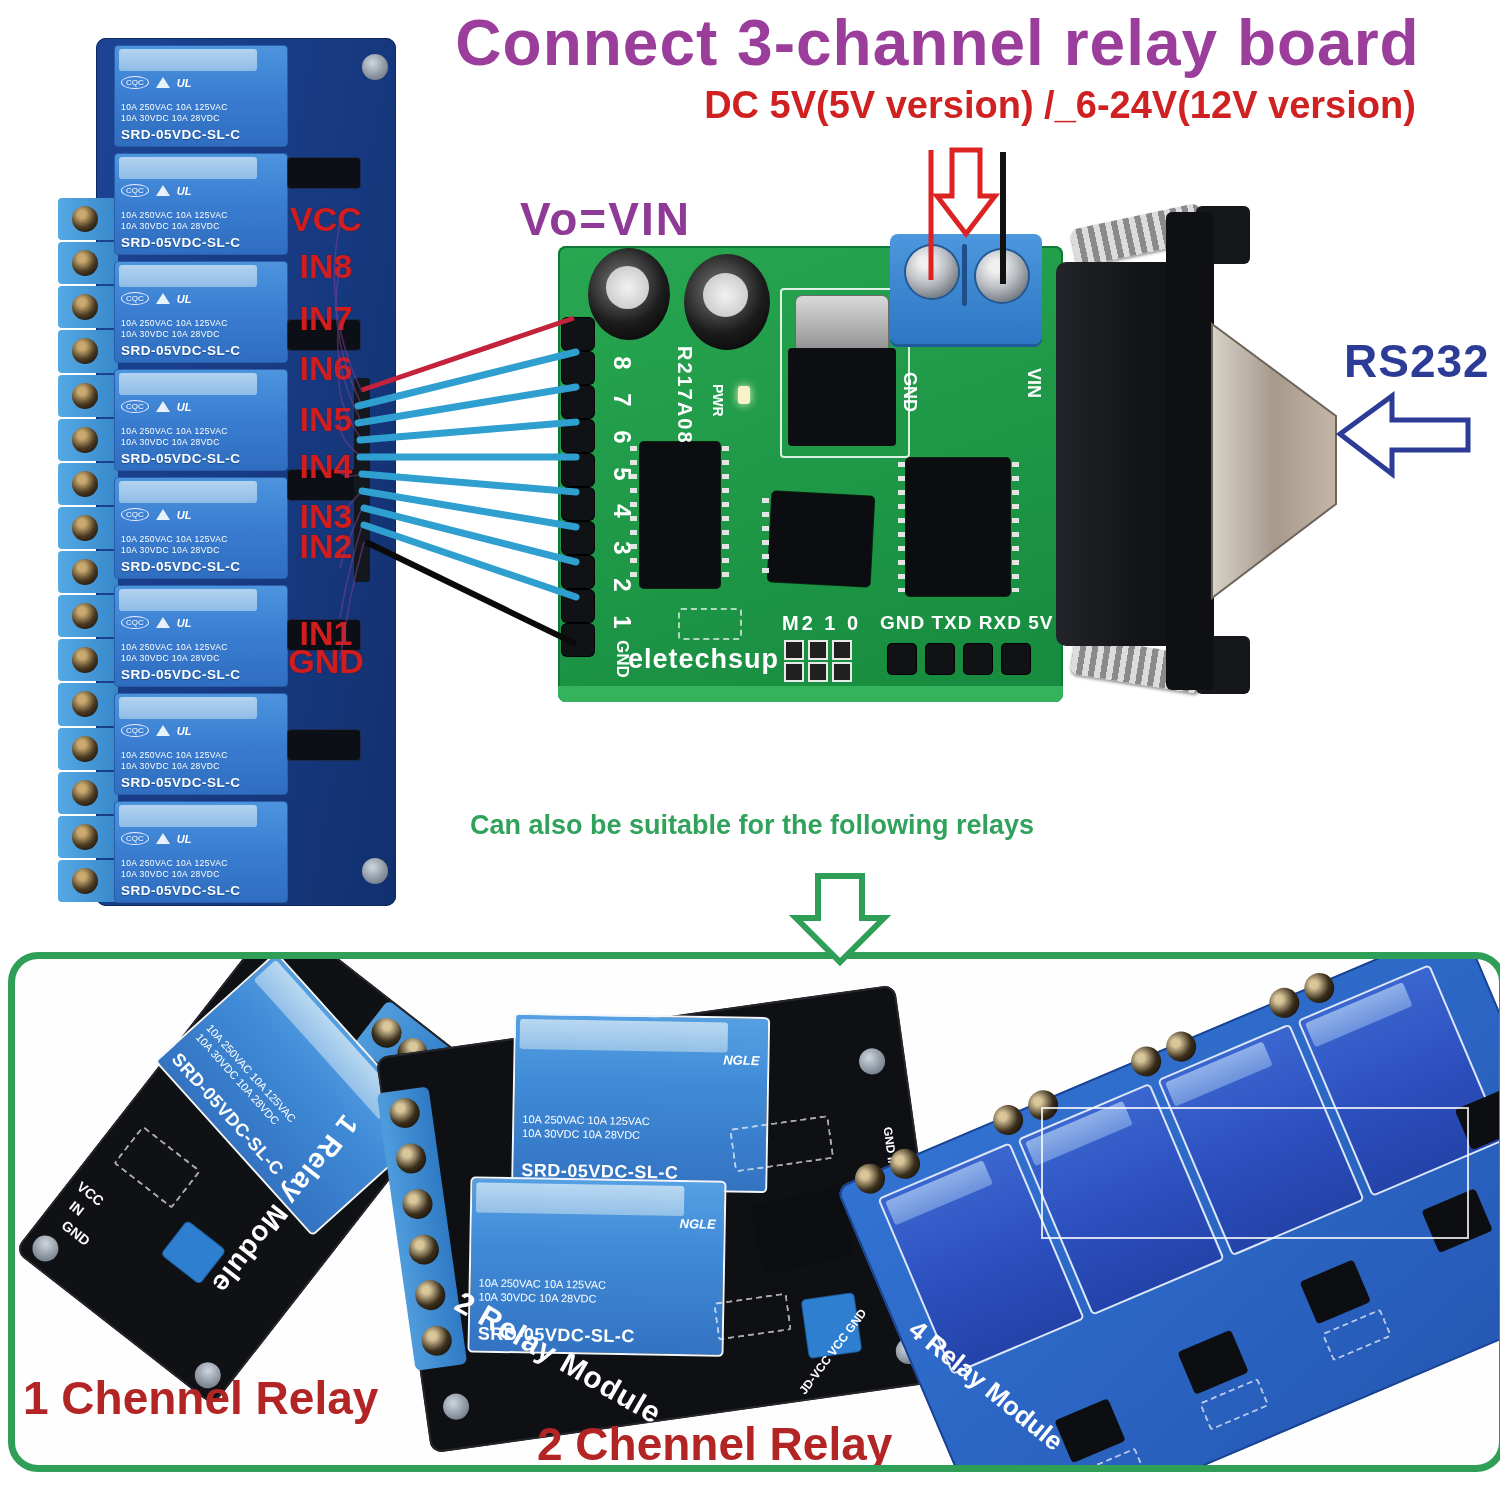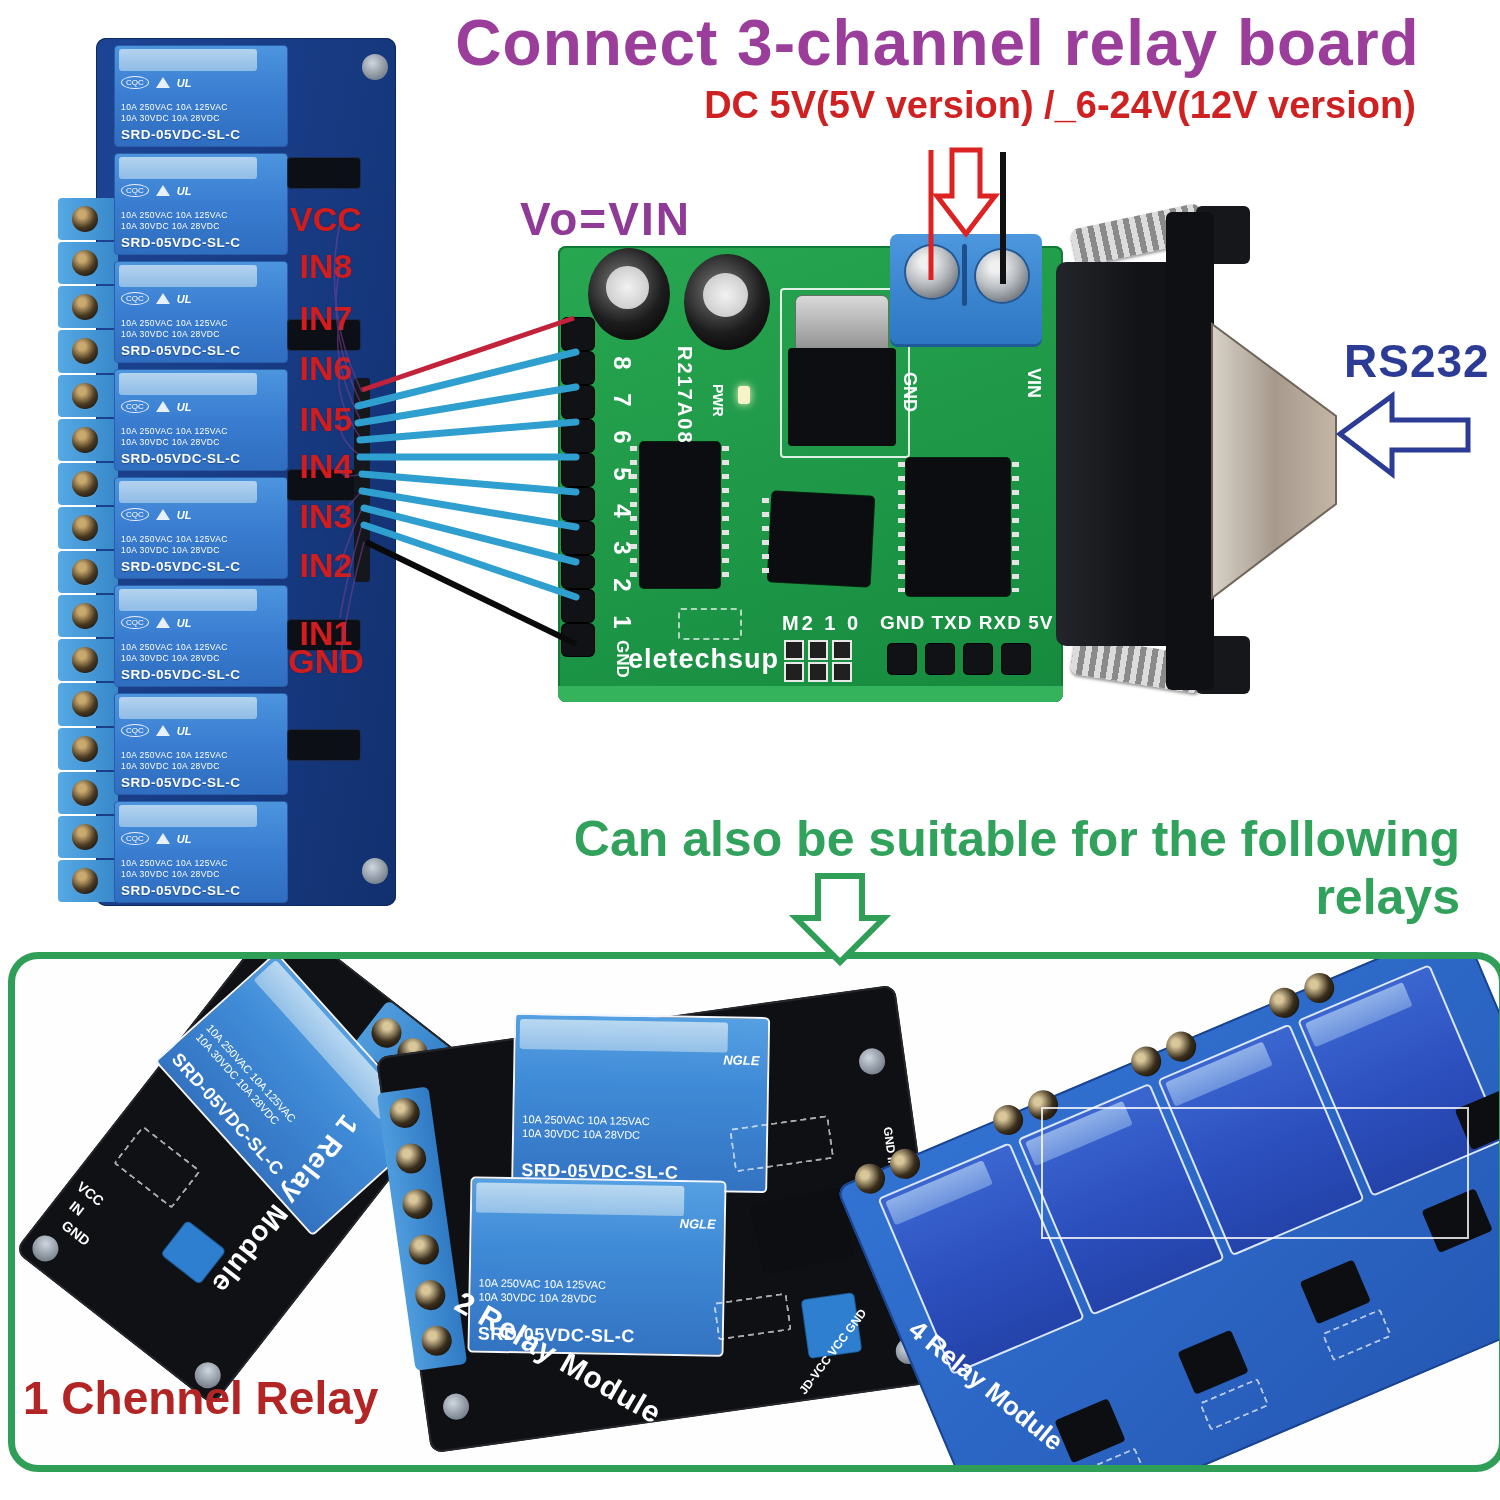--- a/index.html
+++ b/index.html
@@ -5,22 +5,22 @@
   html,body{margin:0;padding:0;background:#ffffff;}
   .canvas{position:relative;width:1500px;height:1500px;background:#ffffff;overflow:hidden;
           font-family:"Liberation Sans","DejaVu Sans",sans-serif;}
   .abs{position:absolute;}
   .title{position:absolute;left:390px;top:6px;width:1095px;text-align:center;
          font-size:64px;font-weight:bold;color:#9b3d9b;letter-spacing:1px;}
   .pnote{position:absolute;left:650px;top:84px;width:820px;text-align:center;
          font-size:38px;font-weight:bold;color:#cf2121;}
   .volabel{position:absolute;left:520px;top:192px;font-size:46px;font-weight:bold;color:#8e3a96;letter-spacing:2px;}
   .rs232{position:absolute;left:1344px;top:334px;font-size:46px;font-weight:bold;color:#2b3b96;letter-spacing:1px;}
-  .suitable{position:absolute;left:470px;top:810px;width:990px;text-align:right;
-            font-size:50px;font-weight:bold;color:#31a25b;}
+  .suitable{position:absolute;left:470px;top:810px;width:990px;text-align:left;
+            font-size:27px;font-weight:bold;color:#31a25b;}
   
   .board8{position:absolute;left:58px;top:30px;width:338px;height:876px;}
   .pcb8{position:absolute;left:38px;top:8px;right:0;bottom:0;border-radius:10px;
         background:linear-gradient(100deg,#1d4494 0%,#173a82 55%,#12306e 100%);box-shadow:0 0 0 1px #0d2a5e inset;}
   .termcol{position:absolute;left:0;top:168px;width:60px;bottom:4px;display:flex;flex-direction:column;gap:2px;}
   .tcell{flex:1;background:linear-gradient(90deg,#55a9e4,#3787c9);border-radius:4px;position:relative;}
   .tcell i{position:absolute;left:14px;top:50%;margin-top:-13px;width:26px;height:26px;border-radius:50%;
            background:radial-gradient(circle at 38% 32%,#caa96f 0 16%,#4a3a22 55%,#181410 85%);}
   .relay8item{position:absolute;left:56px;width:172px;height:100px;background:linear-gradient(180deg,#4c95de 0%,#3b7fd2 45%,#2f6dc0 100%);
         border:1px solid #2a5ea8;border-radius:4px;color:#fff;overflow:hidden;}
@@ -255,21 +255,21 @@
     <div class="hole" style="left:304px;top:24px"></div>
     <div class="hole" style="left:304px;top:828px"></div>
 
     <span class="pinlab" style="top:170px">VCC</span>
     <span class="pinlab" style="top:217px">IN8</span>
     <span class="pinlab" style="top:269px">IN7</span>
     <span class="pinlab" style="top:319px">IN6</span>
     <span class="pinlab" style="top:370px">IN5</span>
     <span class="pinlab" style="top:417px">IN4</span>
     <span class="pinlab" style="top:467px">IN3</span>
-    <span class="pinlab" style="top:516px">IN2</span>
+    <span class="pinlab" style="top:497px">IN2</span>
     <span class="pinlab" style="top:584px">IN1</span>
     <span class="pinlab" style="top:612px">GND</span>
   </div>
 
   <div class="gboard">
     <div class="gedge"></div>
 
     <div class="gpin" style="top:72px"></div>
     <div class="gpin" style="top:106px"></div>
     <div class="gpin" style="top:140px"></div>
@@ -455,20 +455,21 @@
         <div class="silk" style="left:340px;top:120px;width:96px;height:40px"></div>
         <div class="silk" style="left:300px;top:290px;width:70px;height:34px"></div>
         <div class="jmp2" style="left:388px;top:300px;width:52px;height:58px"></div>
         <span class="rotlab" style="left:504px;top:140px;font-size:12px">GND IN1 IN2 VCC</span>
         <span class="wlab" style="left:360px;top:348px;font-size:12px;transform:rotate(-45deg)">JD-VCC VCC GND</span>
         <div class="hole" style="left:18px;top:344px"></div>
         <div class="hole" style="left:478px;top:60px"></div>
         <div class="hole" style="left:474px;top:352px"></div>
       </div>
     </div>
+    <span class="caption" style="left:522px;top:458px">2 Chennel Relay</span>
 
     <div class="abs" style="left:880px;top:10px;width:620px;height:500px">
       <div class="mpcb" style="left:-8px;top:70px;width:680px;height:400px;background:linear-gradient(160deg,#3273d2,#2557b4);transform:rotate(-23deg);box-shadow:0 0 0 2px #1b4390 inset">
         <div class="mscrew2" style="left:20px;top:-10px"></div>
         <div class="mscrew2" style="left:58px;top:-10px"></div>
         <div class="mscrew2" style="left:170px;top:-10px"></div>
         <div class="mscrew2" style="left:208px;top:-10px"></div>
         <div class="mscrew2" style="left:320px;top:-10px"></div>
         <div class="mscrew2" style="left:358px;top:-10px"></div>
         <div class="mscrew2" style="left:470px;top:-10px"></div>

